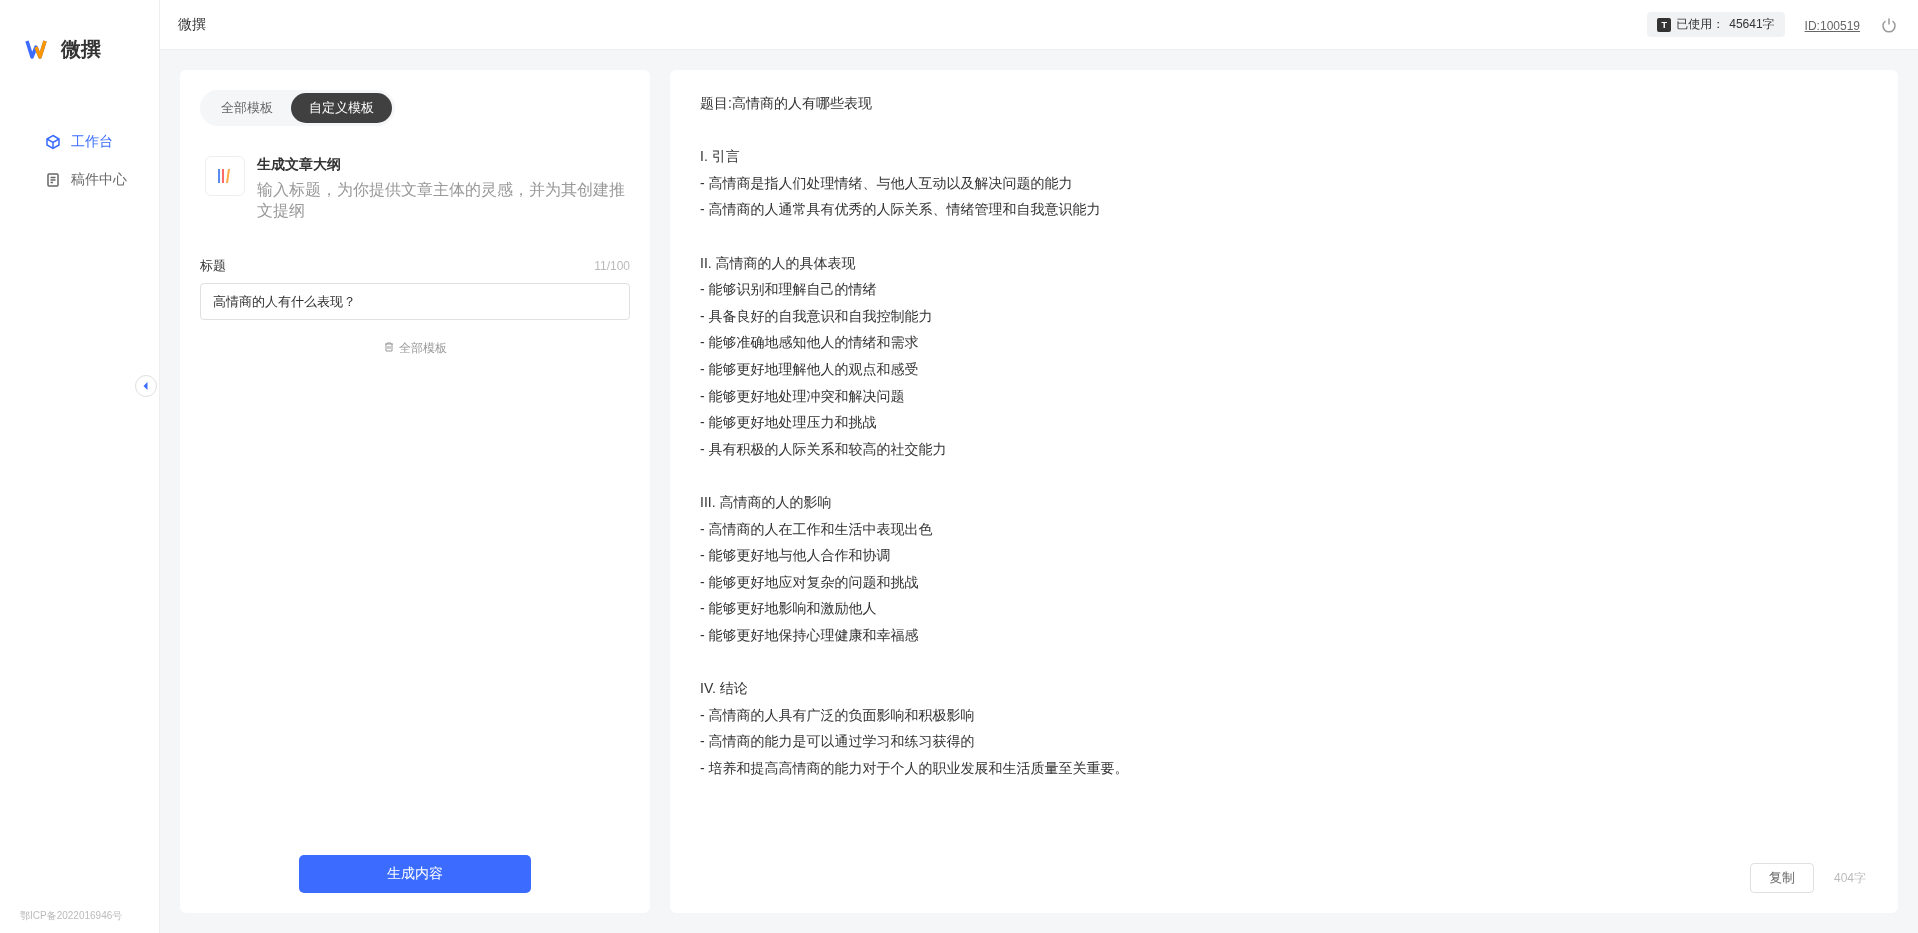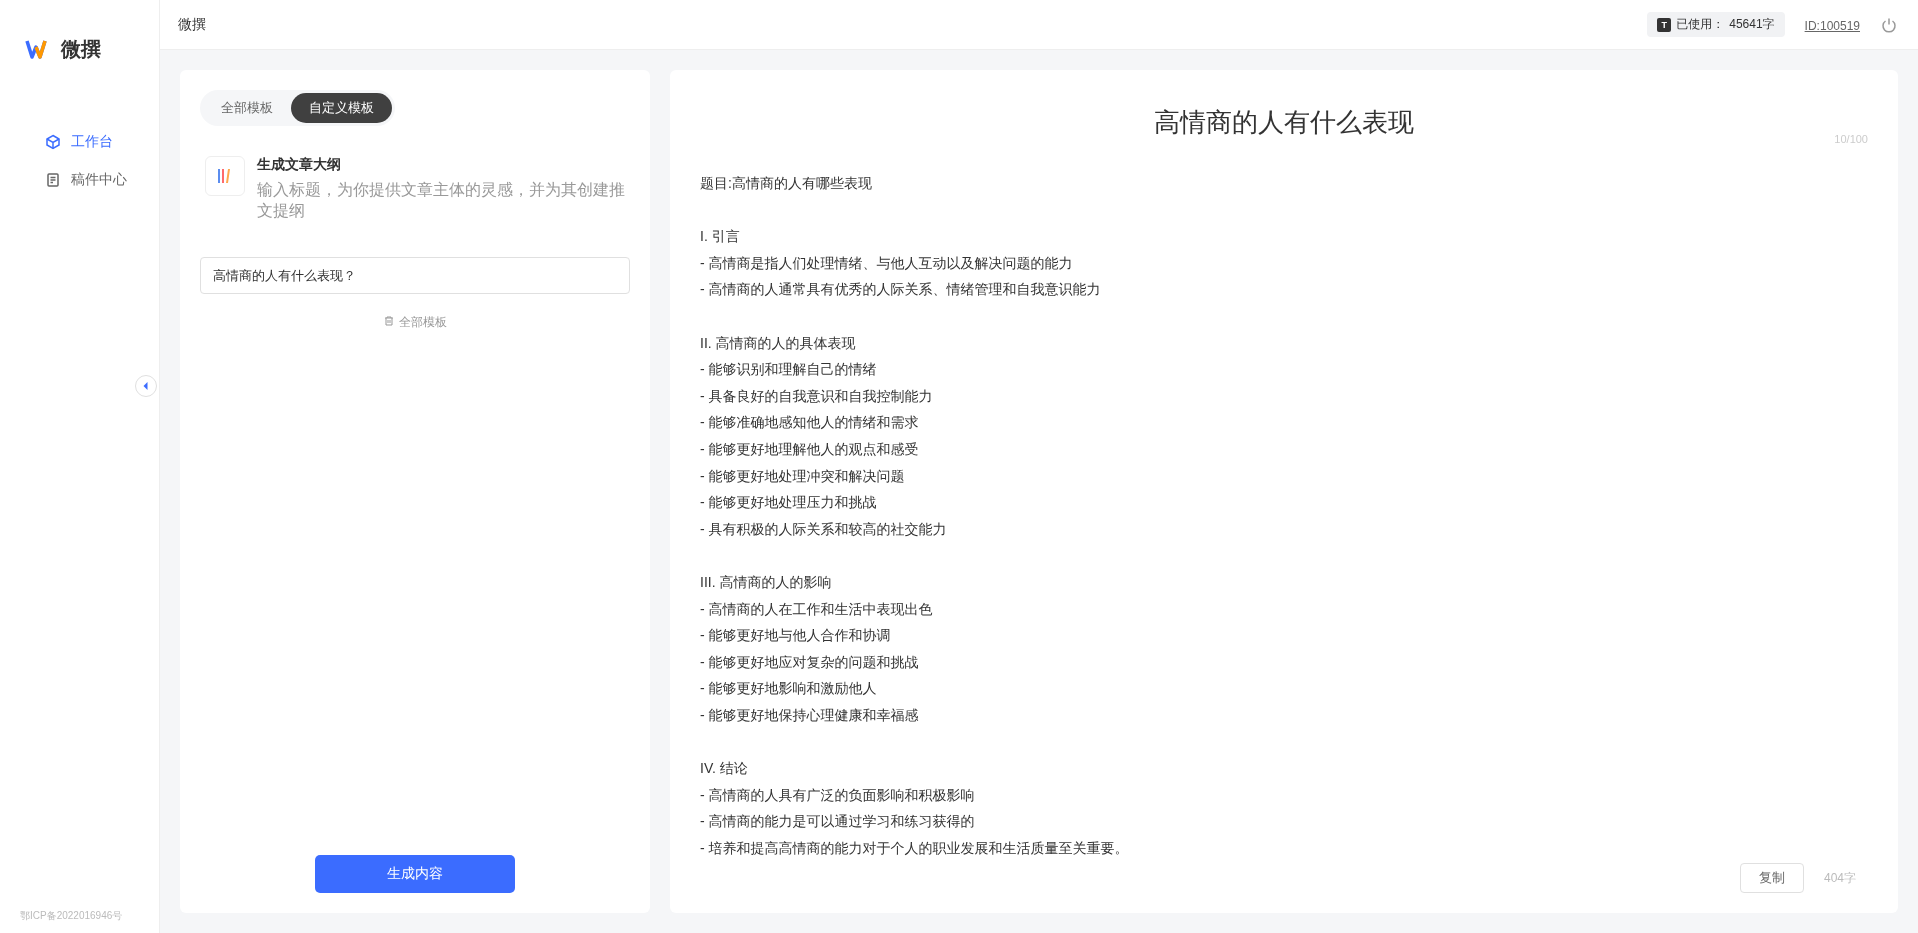--- a/index.html
+++ b/index.html
@@ -42,29 +42,29 @@
 .template-desc { font-size: 16px; color: #999; }
 
 .field-label-row { display: flex; justify-content: space-between; align-items: center; margin-bottom: 8px; }
 .field-label { font-size: 13px; color: #333; }
 .char-count { font-size: 12px; color: #bbb; }
 .text-input { width: 100%; border: 1px solid #e0e0e0; border-radius: 4px; padding: 10px 12px; font-size: 13px; color: #333; font-family: inherit; }
 
 .clear-btn { display: flex; align-items: center; justify-content: center; gap: 4px; margin-top: 20px; font-size: 12px; color: #999; cursor: pointer; }
 
 .generate-btn-wrap { margin-top: auto; display: flex; justify-content: center; padding-top: 20px; }
-.generate-btn { background: #3b6cff; color: #fff; border: none; border-radius: 5px; padding: 10px 50px; font-size: 14px; cursor: pointer; width: 200px; }
+.generate-btn { background: #3b6cff; color: #fff; border: none; border-radius: 5px; padding: 10px 50px; font-size: 14px; cursor: pointer; width: 232px; }
 
 .output-title-wrap { text-align: center; position: relative; margin: 15px 0 30px; }
 .output-title { font-size: 26px; font-family: "SimSun", serif; font-weight: 400; display: inline-block; }
 .title-count { position: absolute; right: 0; bottom: -5px; font-size: 11px; color: #ccc; }
 
 .output-body { font-size: 14px; line-height: 1.9; color: #333; white-space: pre-wrap; }
 
-.output-footer { position: absolute; bottom: 20px; right: 42px; display: flex; align-items: center; gap: 20px; margin-left: 12px; }
+.output-footer { position: absolute; bottom: 20px; right: 32px; display: flex; align-items: center; gap: 20px; margin-left: 12px; }
 .copy-btn { border: 1px solid #e0e0e0; background: #fff; border-radius: 4px; padding: 5px 18px; font-size: 13px; color: #666; cursor: pointer; }
 .word-count { font-size: 12px; color: #bbb; }
 </style>
 </head>
 <body>
 
 <div class="sidebar">
   <div class="logo">
     <span class="logo-icon">
       <svg viewBox="0 0 28 28" width="28" height="28">
@@ -135,39 +135,39 @@
             <path d="M4 18 L4 4 L6 4 L6 18 Z" fill="#5b8def"></path>
             <path d="M8 18 L8 4 L10 4 L10 18 Z" fill="#ff6b6b"></path>
             <path d="M12 18 L14 4 L16 4 L14 18 Z" fill="#ffa94d"></path>
           </svg>
       </div>
       <div>
         <div class="template-title">生成文章大纲</div>
         <div class="template-desc">输入标题，为你提供文章主体的灵感，并为其创建推文提纲</div>
       </div>
     </div>
+    <div class="field-label-row">
+      <span class="field-label">标题</span>
+      <span class="char-count">11/100</span>
+    </div>
     <input class="text-input" type="text" value="高情商的人有什么表现？" style="">
     <div class="clear-btn">
       <span>
         <svg width="12" height="12" viewBox="0 0 12 12" fill="none" stroke="currentColor" stroke-width="1">
             <path d="M2 3 H10 M4 3 V2 H8 V3 M3 3 V10 H9 V3 M5 5 V8 M7 5 V8"></path>
           </svg>
       </span>
       <span>全部模板</span>
     </div>
     <div class="generate-btn-wrap">
       <button class="generate-btn">生成内容</button>
     </div>
   </div>
 
   <div class="panel right-panel">
-    <div class="output-title-wrap">
-      <span class="output-title">高情商的人有什么表现</span>
-      <span class="title-count">10/100</span>
-    </div>
     <div class="output-body">题目:高情商的人有哪些表现
 
 I. 引言
 - 高情商是指人们处理情绪、与他人互动以及解决问题的能力
 - 高情商的人通常具有优秀的人际关系、情绪管理和自我意识能力
 
 II. 高情商的人的具体表现
 - 能够识别和理解自己的情绪
 - 具备良好的自我意识和自我控制能力
 - 能够准确地感知他人的情绪和需求

